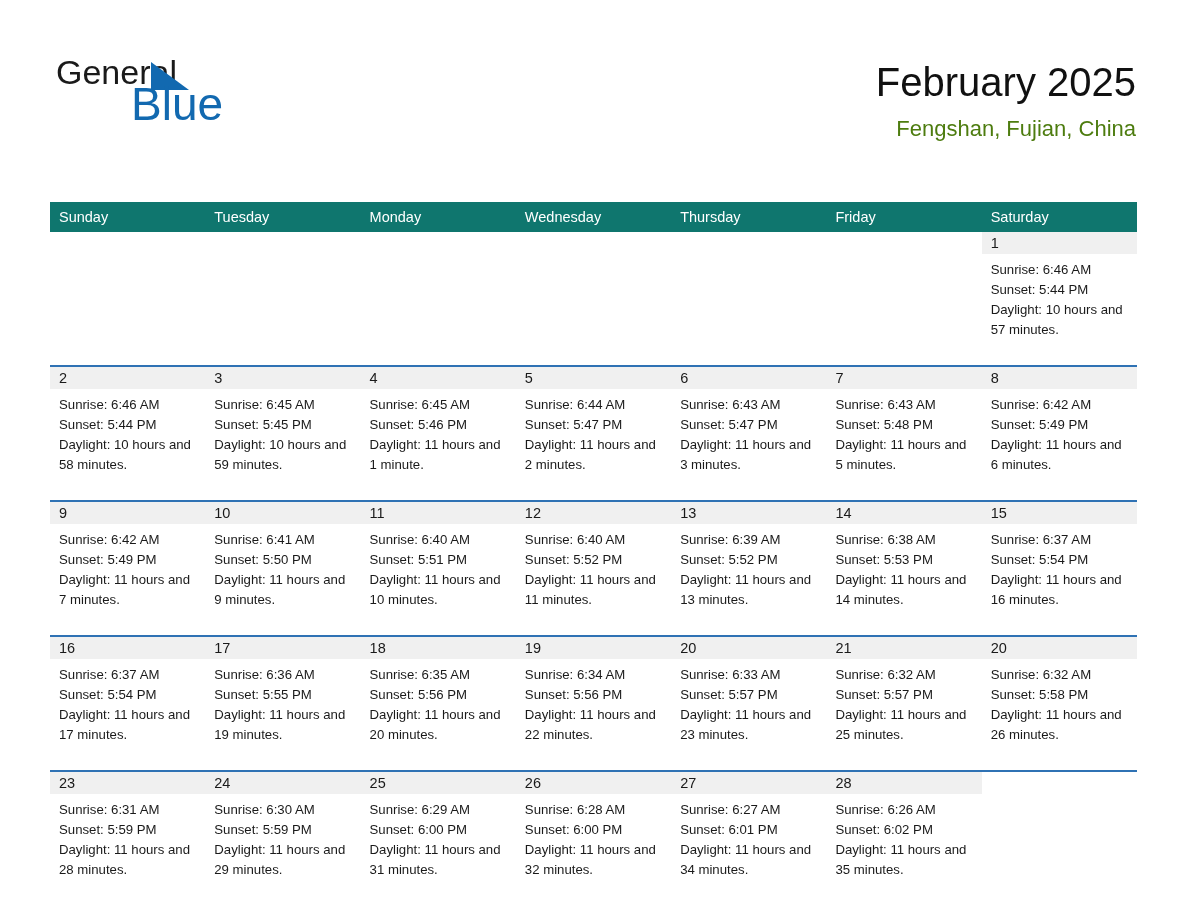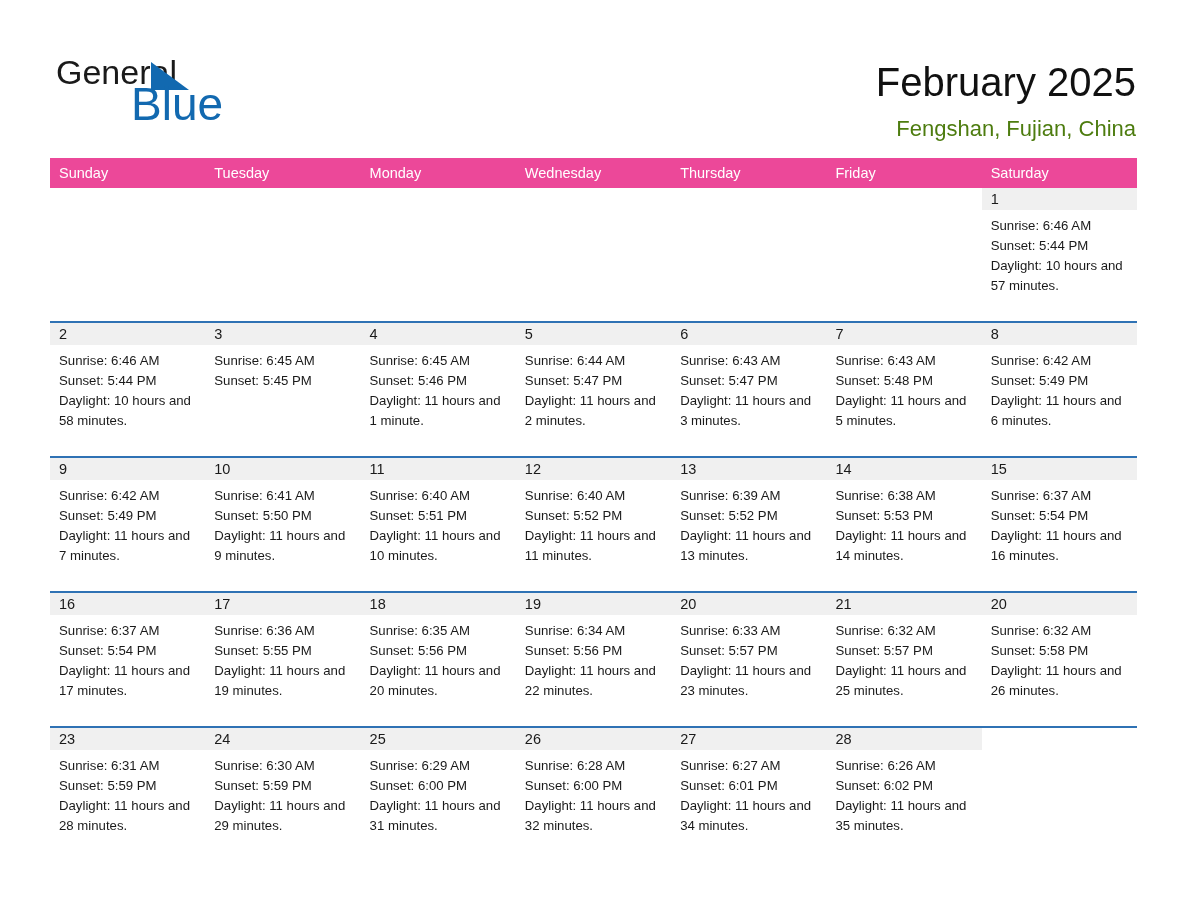--- a/index.html
+++ b/index.html
@@ -90,22 +90,23 @@
   
   .calendar {
     position: absolute;
     left: 50px;
     top: 158px;
     width: 1087px;
   }
   .weekdays {
     display: flex;
     width: 100%;
-    background: #ec4899;
+    background: #0f766e;
     height: 30px;
+    margin-top: 44px;
   }
   .weekday {
     flex: 1 1 0;
     color: #ffffff;
     font-size: 14.5px;
     line-height: 30px;
     padding-left: 9px;
     box-sizing: border-box;
     white-space: nowrap;
     overflow: hidden;
@@ -221,20 +222,21 @@
               <div>Sunrise: 6:46 AM</div>
               <div>Sunset: 5:44 PM</div>
               <div class="daylight">Daylight: 10 hours and 58 minutes.</div>
             </div>
           </div>
           <div class="day">
             <div class="day-num-band"><span class="day-num">3</span></div>
             <div class="day-info">
               <div>Sunrise: 6:45 AM</div>
               <div>Sunset: 5:45 PM</div>
+              <div class="daylight">Daylight: 10 hours and 59 minutes.</div>
             </div>
           </div>
           <div class="day">
             <div class="day-num-band"><span class="day-num">4</span></div>
             <div class="day-info">
               <div>Sunrise: 6:45 AM</div>
               <div>Sunset: 5:46 PM</div>
               <div class="daylight">Daylight: 11 hours and 1 minute.</div>
             </div>
           </div>

